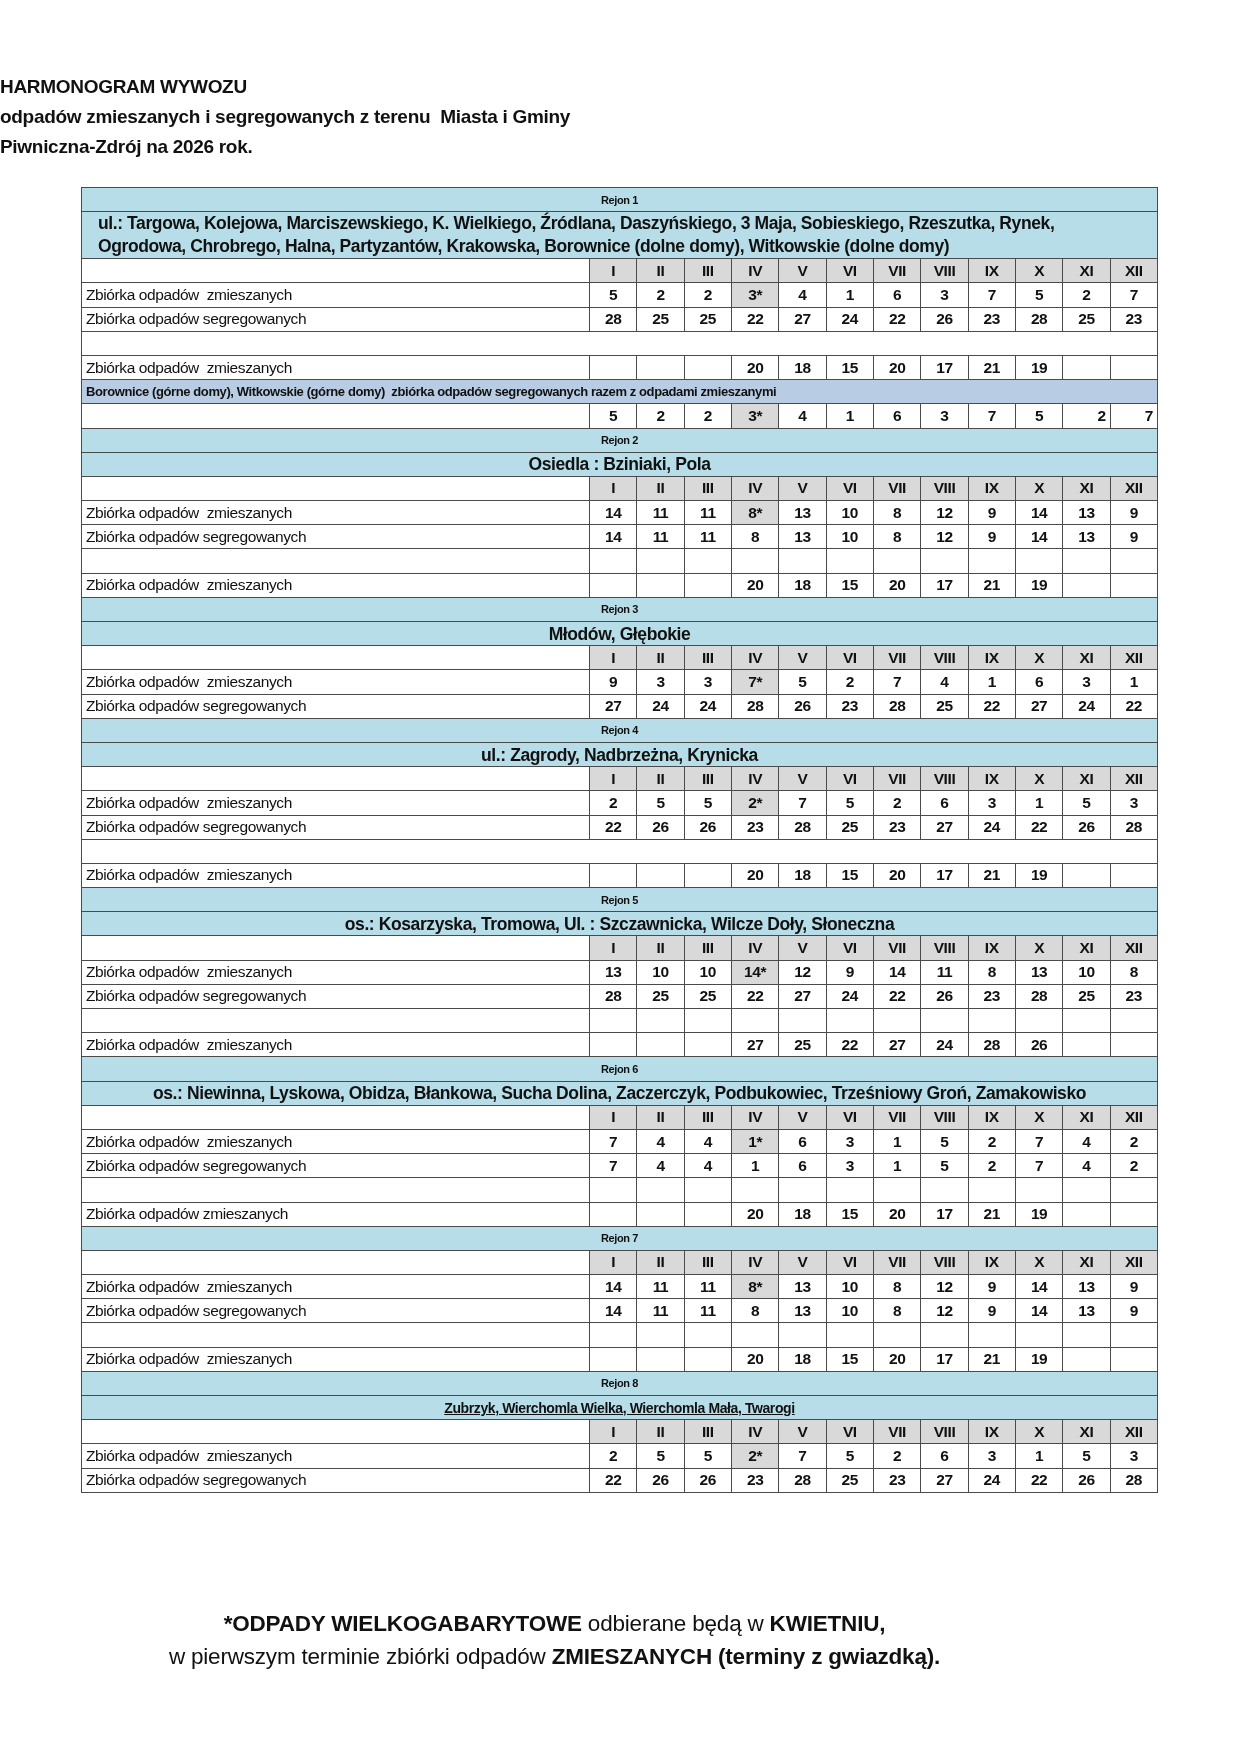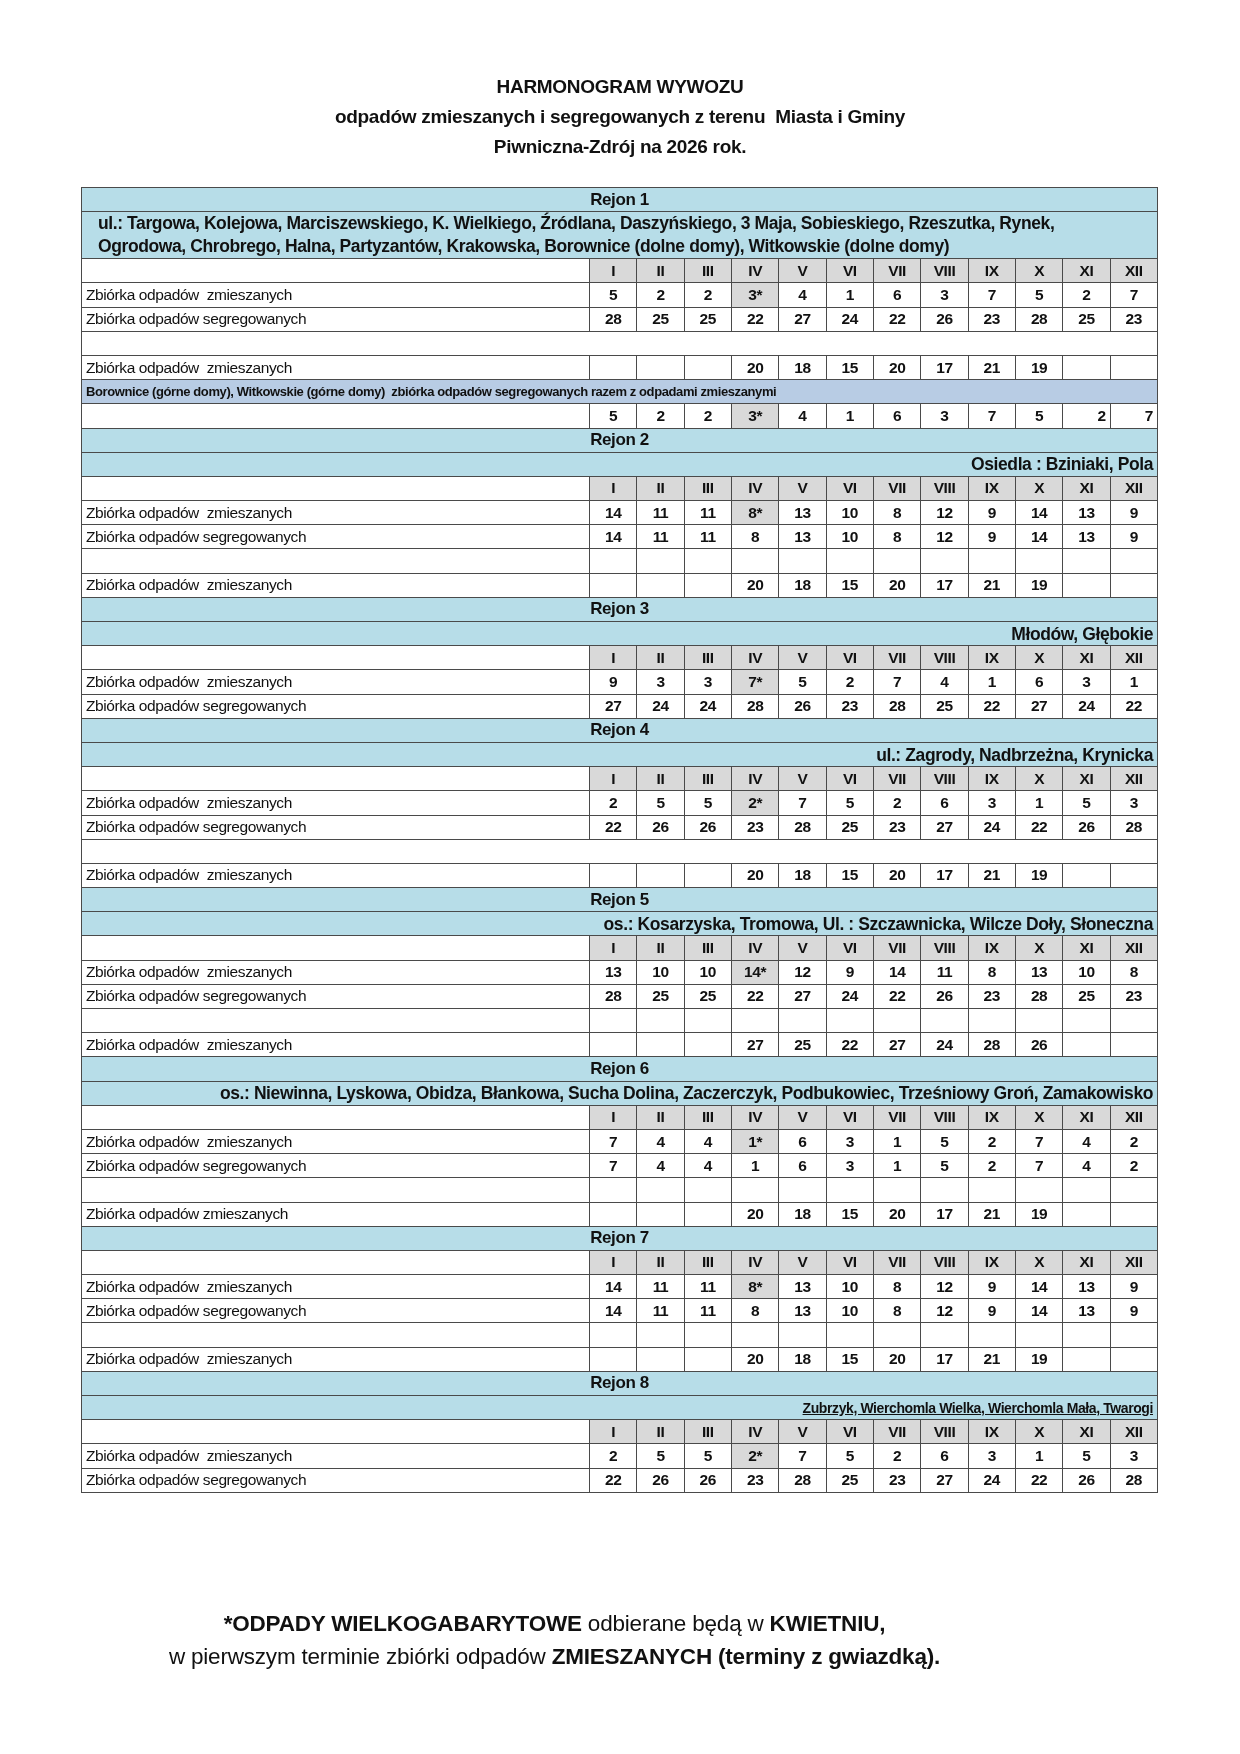--- a/index.html
+++ b/index.html
@@ -1,39 +1,39 @@
 <!DOCTYPE html>
 <html><head>
 <meta charset="utf-8">
 <style>
   html, body { margin: 0; padding: 0; background: #ffffff; }
   body {
     width: 1240px; height: 1754px; position: relative; overflow: hidden;
     font-family: "Liberation Sans", "DejaVu Sans", sans-serif; color: #111;
   }
   .title-block {
-    position: absolute; left: 0; top: 72px; width: 1240px; text-align: center;
+    position: absolute; left: 0; top: 72px; width: 1240px; text-align: left;
     font-weight: bold; font-size: 19px; line-height: 30px; letter-spacing: -0.3px;
   }
   .title-block div { display: block; }
   table.sched {
     position: absolute; left: 81px; top: 187px; width: 1077px;
     border-collapse: collapse; table-layout: fixed;
     font-size: 15.5px; letter-spacing: -0.4px;
   }
   table.sched td {
     border: 1.5px solid #4a4a4a; height: 23.2px; padding: 0 4px;
     line-height: 20px; white-space: nowrap; overflow: hidden;
   }
   td.lbl { text-align: left; }
   td.num { text-align: center; font-weight: bold; }
   td.mon { text-align: center; font-weight: bold; background: #d9d9d9; }
   td.star { background: #d9d9d9; }
-  td.rejon { background: #b7dde8; text-align: center; font-weight: bold; font-size: 17px; }
-  td.addr { background: #b7dde8; text-align: right; font-weight: bold; font-size: 17.5px; }
+  td.rejon { background: #b7dde8; text-align: center; font-weight: bold; font-size: 11px; }
+  td.addr { background: #b7dde8; text-align: center; font-weight: bold; font-size: 17.5px; }
   td.addr.left { text-align: left; line-height: 23px; padding: 0 16px; white-space: normal; }
   td.addr.small { font-size: 14px; text-decoration: underline; }
   td.boro { background: #b8cce4; text-align: left; font-weight: bold; font-size: 13px; padding-left: 6px; }
   td.merged-spacer { border-left: 1.5px solid #4a4a4a; border-right: 1.5px solid #4a4a4a; }
   td.num.r { text-align: right; padding-right: 4px; }
   .footer {
     position: absolute; left: 0; top: 1607px; width: 1109px; text-align: center;
     font-size: 22.5px; line-height: 33px; letter-spacing: -0.2px;
   }
   .footer b { font-weight: bold; }

